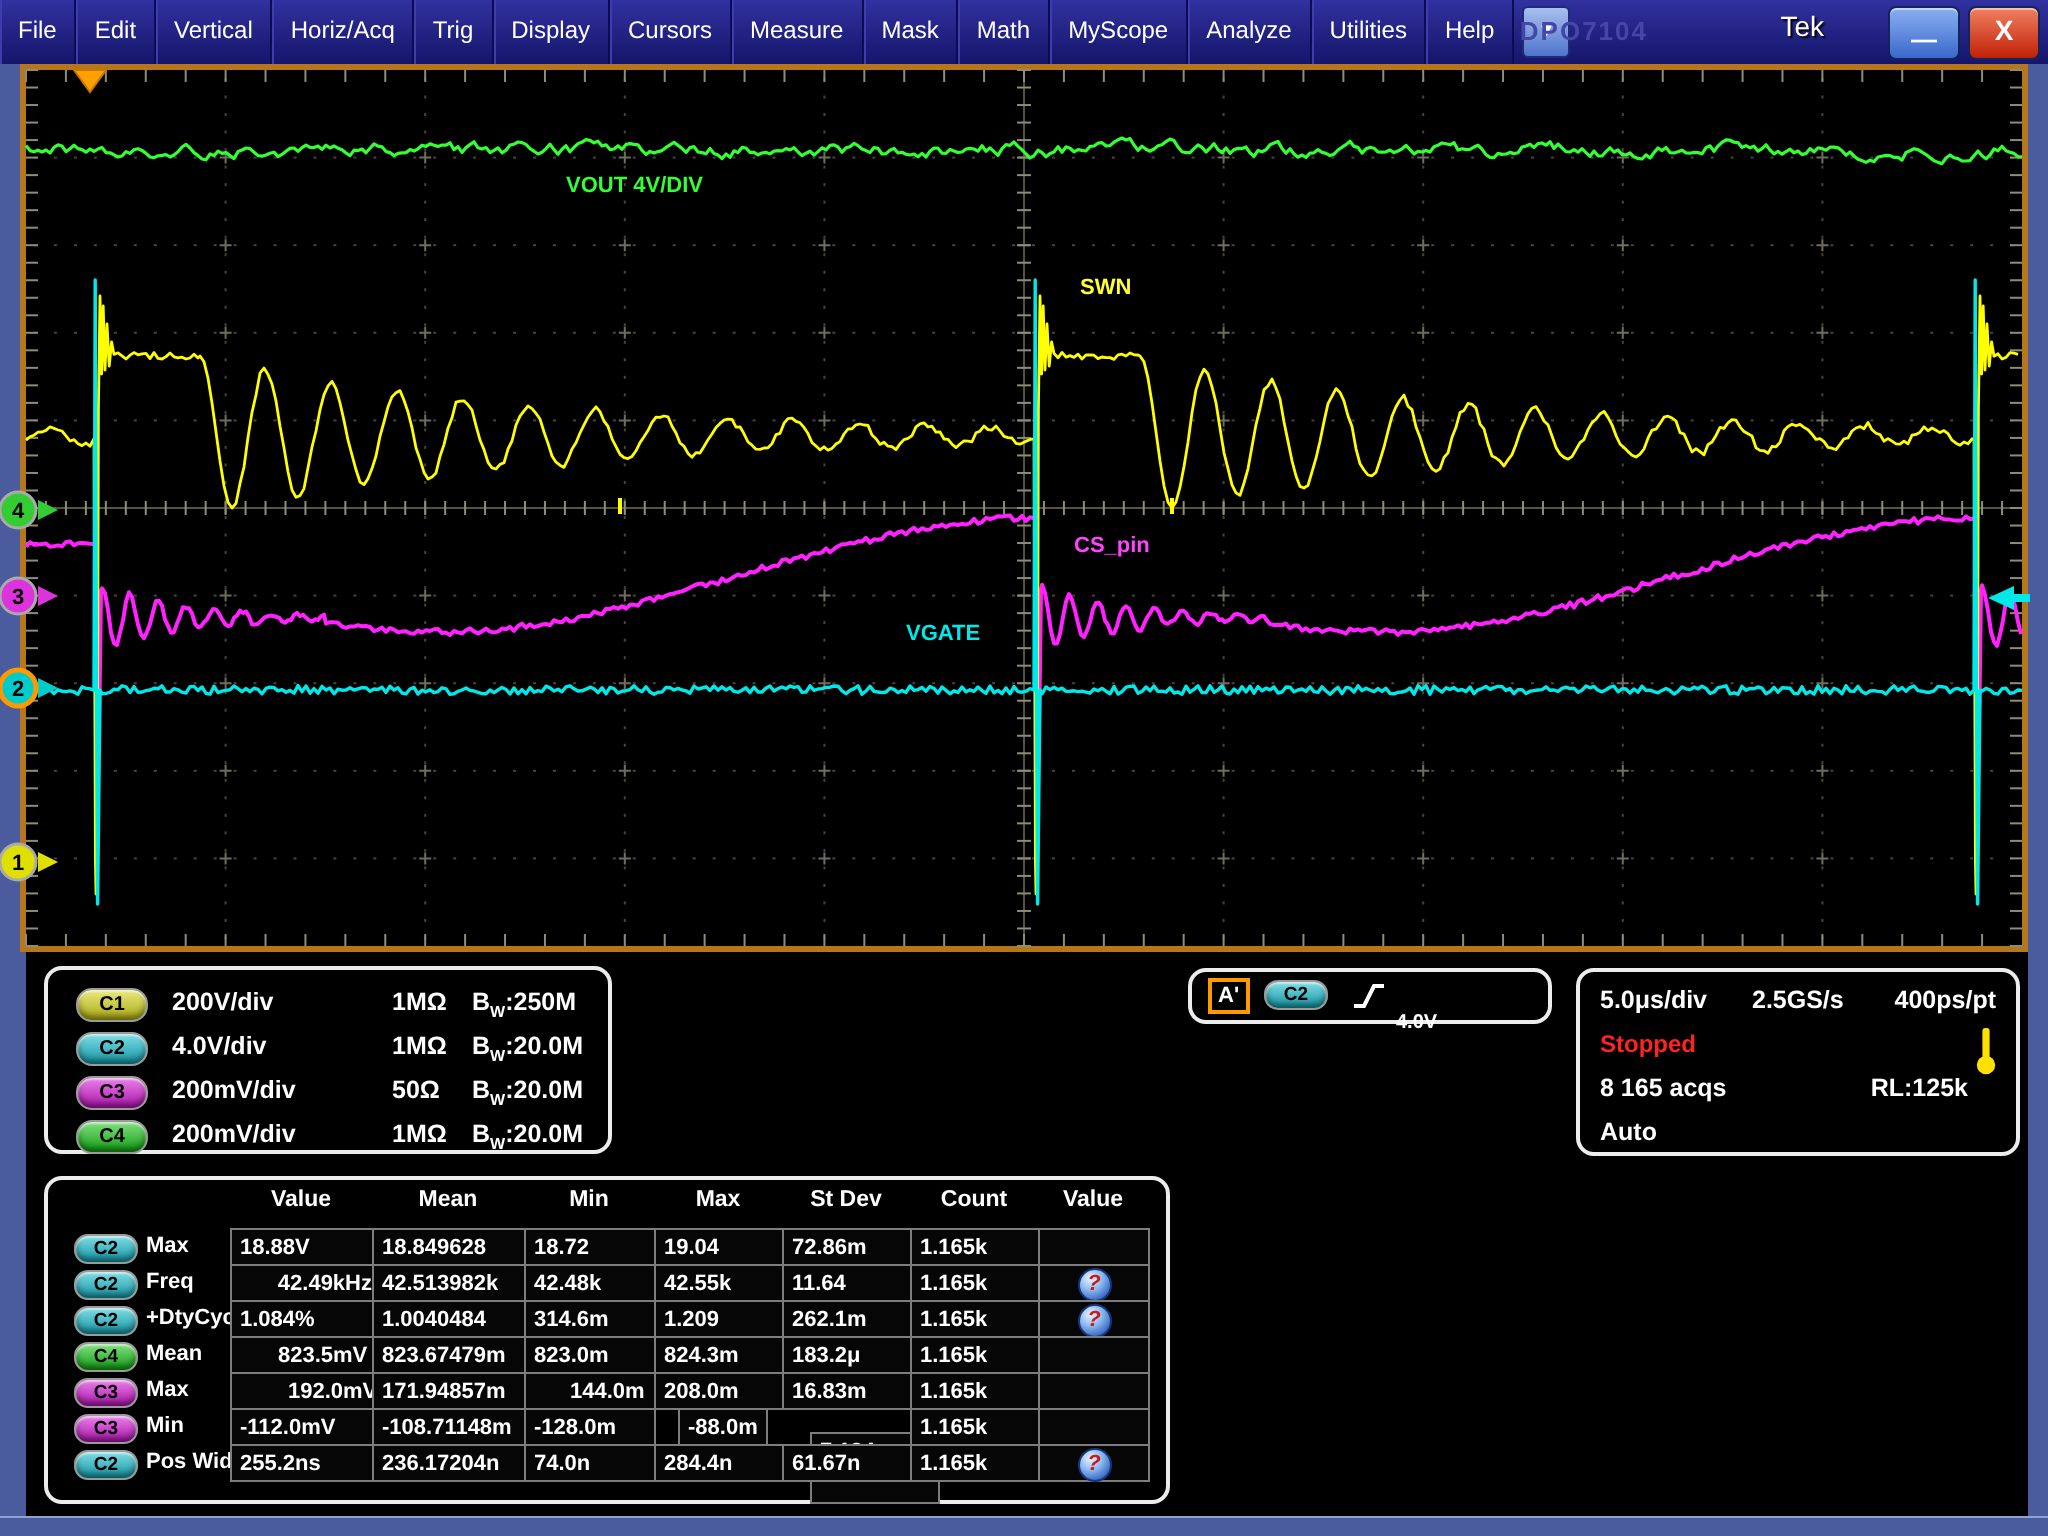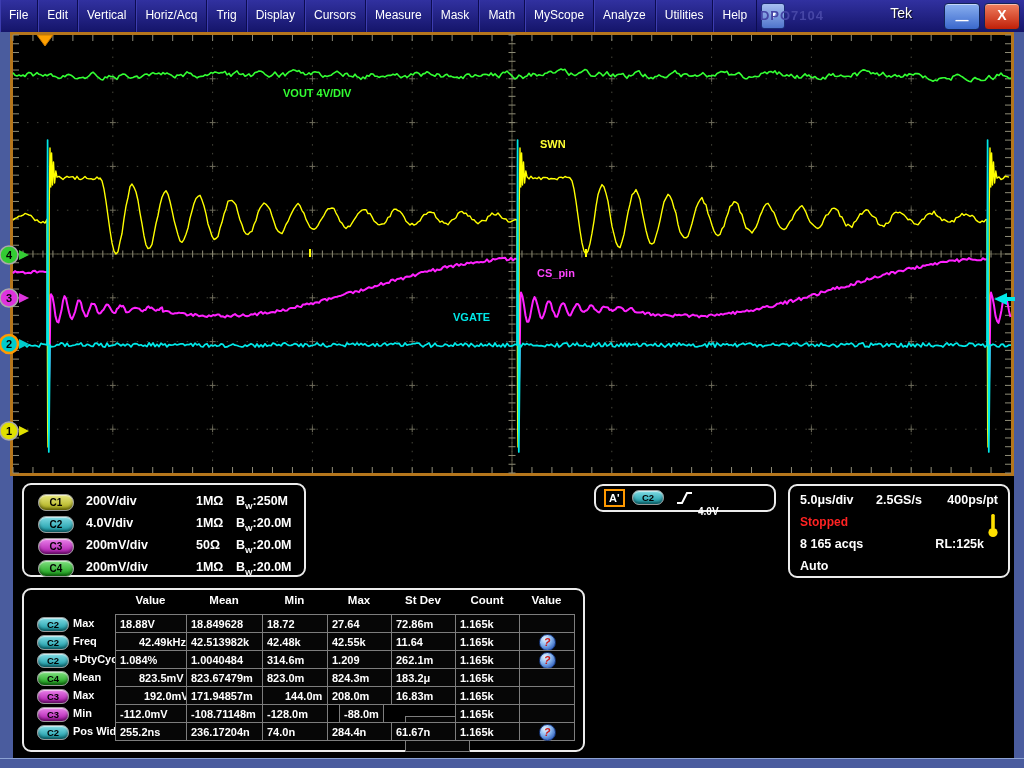--- a/index.html
+++ b/index.html
@@ -2003,21 +2003,21 @@
     <div class="mhead" style="left: 238px; width: 65px;">Min</div>
     <div class="mhead" style="left: 303px; width: 64px;">Max</div>
     <div class="mhead" style="left: 367px; width: 64px;">St Dev</div>
     <div class="mhead" style="left: 431px; width: 64px;">Count</div>
     <div class="mhead" style="left: 495px; width: 55px;">Value</div>
     <span class="pill pill-sm mrow-badge" style="top: 27px; background: linear-gradient(rgba(255, 255, 255, 0.45), rgba(0, 0, 0, 0.22)), rgb(24, 192, 208);">C2</span>
     <div class="mrow-name" style="top: 24px;">Max</div>
     <div class="mcell" style="left: 91px; top: 24px; width: 72px; height: 19px;">18.88V</div>
     <div class="mcell" style="left: 162px; top: 24px; width: 77px; height: 19px;">18.849628</div>
     <div class="mcell" style="left: 238px; top: 24px; width: 66px; height: 19px;">18.72</div>
-    <div class="mcell" style="left: 303px; top: 24px; width: 65px; height: 19px;">27.64</div>
+    <div class="mcell" style="left: 303px; top: 24px; width: 65px; height: 19px;">19.04</div>
     <div class="mcell" style="left: 367px; top: 24px; width: 65px; height: 19px;">72.86m</div>
     <div class="mcell" style="left: 431px; top: 24px; width: 65px; height: 19px;">1.165k</div>
     <div class="mcell" style="left: 495px; top: 24px; width: 56px; height: 19px;"></div>
     <span class="pill pill-sm mrow-badge" style="top: 45px; background: linear-gradient(rgba(255, 255, 255, 0.45), rgba(0, 0, 0, 0.22)), rgb(24, 192, 208);">C2</span>
     <div class="mrow-name" style="top: 42px;">Freq</div>
     <div class="mcell" style="left: 91px; top: 42px; width: 72px; height: 19px; text-align: right;">42.49kHz</div>
     <div class="mcell" style="left: 162px; top: 42px; width: 77px; height: 19px;">42.513982k</div>
     <div class="mcell" style="left: 238px; top: 42px; width: 66px; height: 19px;">42.48k</div>
     <div class="mcell" style="left: 303px; top: 42px; width: 65px; height: 19px;">42.55k</div>
     <div class="mcell" style="left: 367px; top: 42px; width: 65px; height: 19px;">11.64</div>

